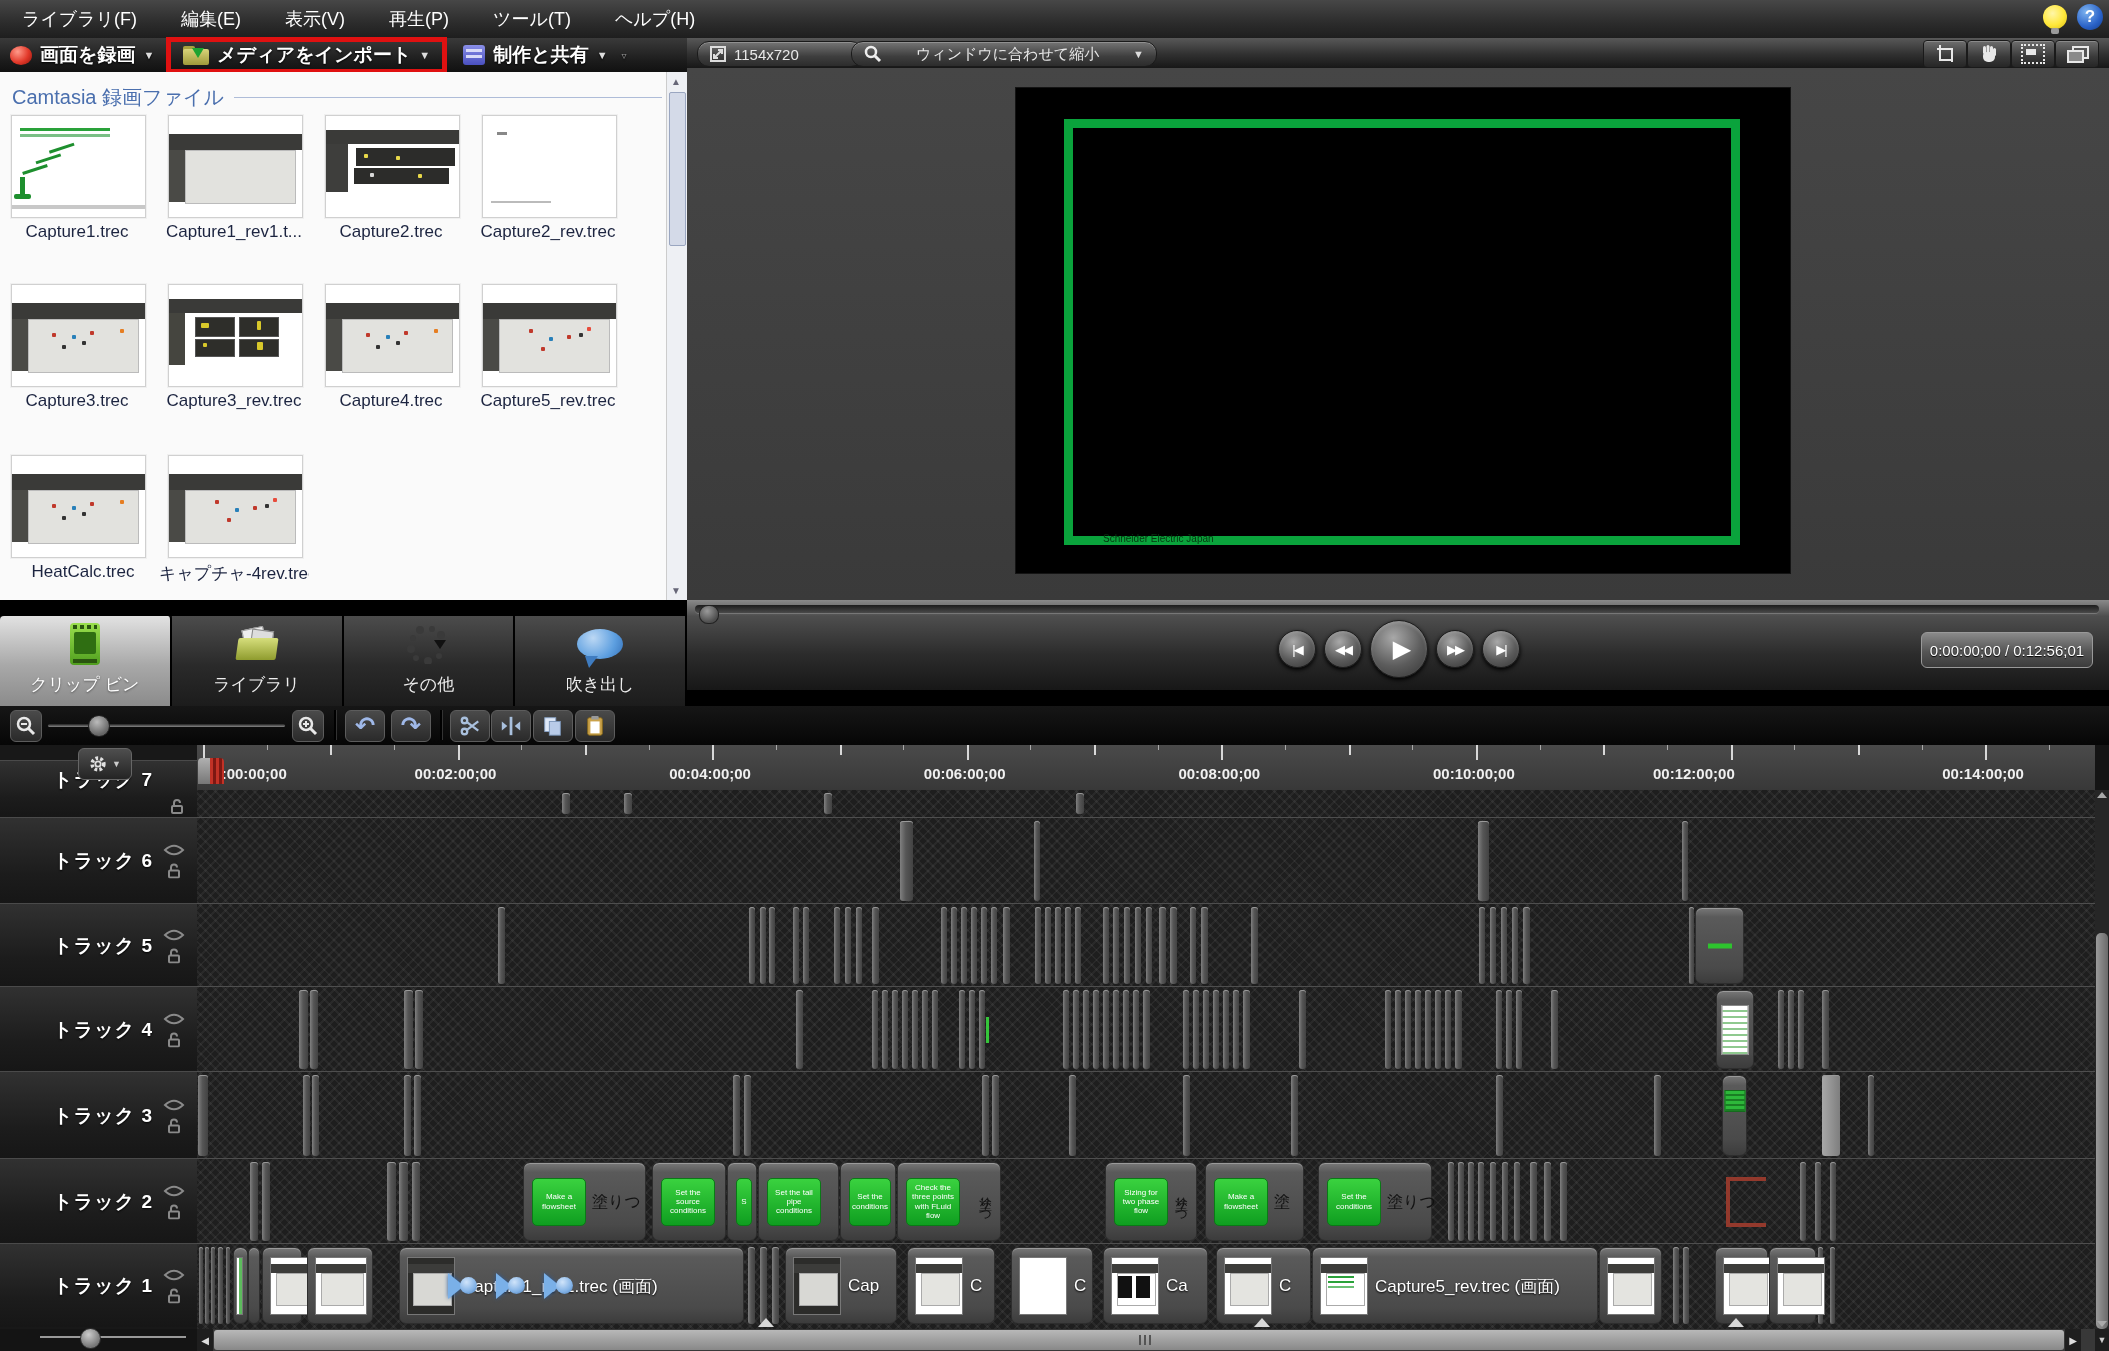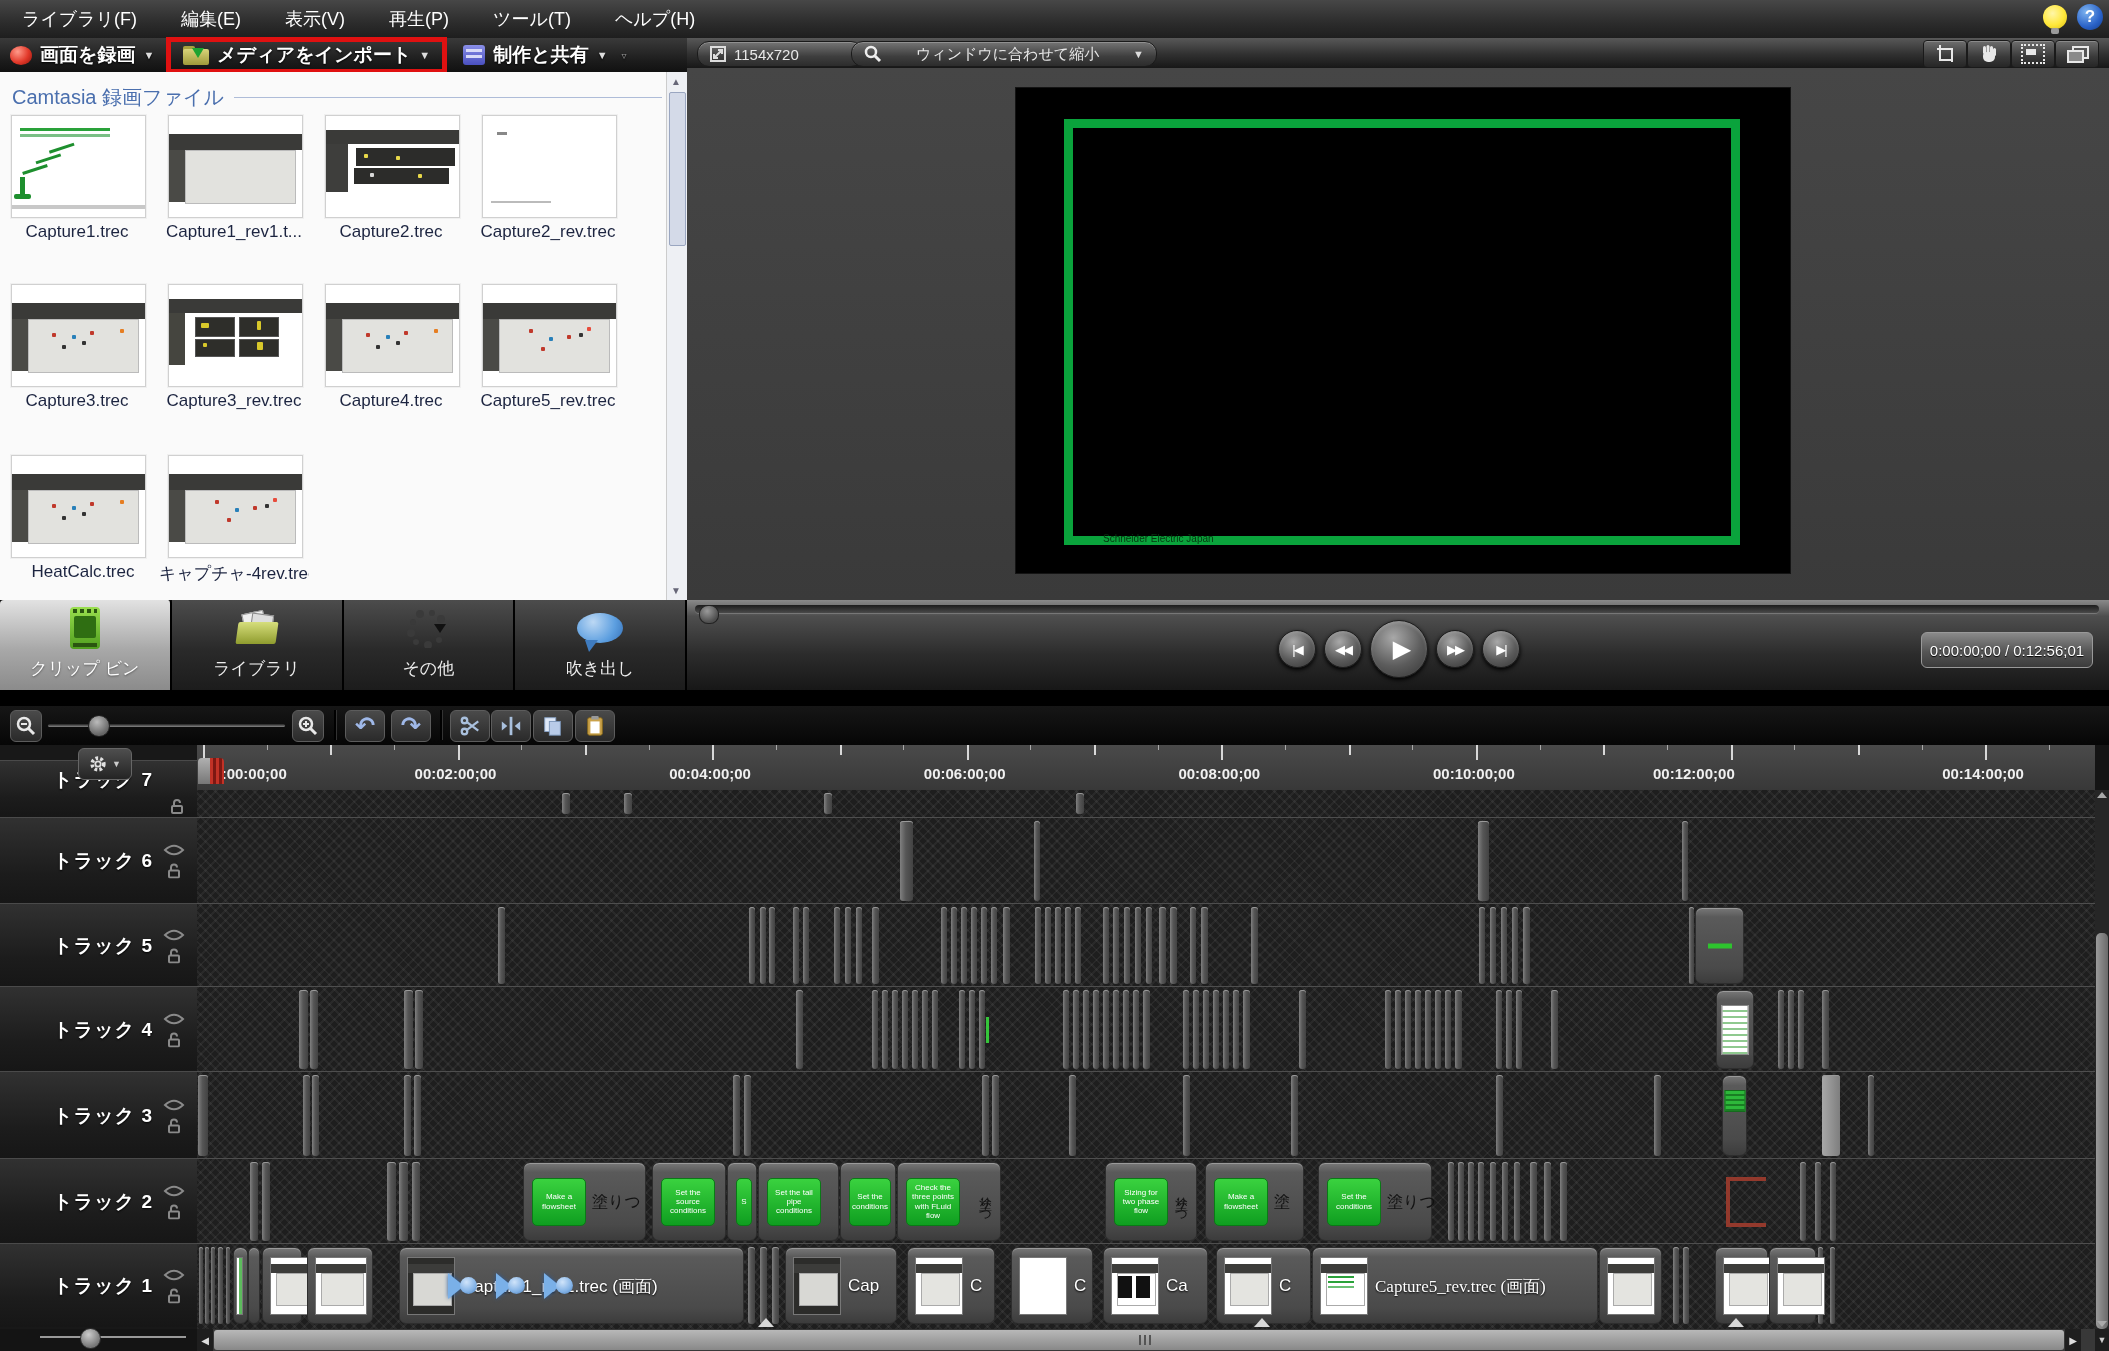--- a/index.html
+++ b/index.html
@@ -35,21 +35,21 @@
   #bin-title{color:#4a6fae;font-size:20px;white-space:nowrap;}
   #bin-rule{flex:1;height:1px;background:#aebcd8;margin-left:10px;}
   .thumb-box{position:absolute;width:133px;height:101px;background:#fff;border:1px solid #d0d0d0;box-shadow:0 0 0 1px #f0f0f0;overflow:hidden;}
   .file-label{position:absolute;width:150px;text-align:center;color:#1c2440;font-size:17px;white-space:nowrap;overflow:hidden;}
   
   .th-bar{position:absolute;left:0;top:18px;width:100%;height:16px;background:#3a3a38;}
   .th-side{position:absolute;left:0;top:34px;width:16px;height:52px;background:#4a4a46;}
   .th-body{position:absolute;left:16px;top:34px;right:6px;height:52px;background:#e2e2de;border:1px solid #bbb;}
   .dot{position:absolute;width:4px;height:4px;border-radius:1px;}
   
-  #tabbar{left:0;top:600px;width:687px;height:90px;background:#0c0c0c;display:flex;border-right:2px solid #000;}
+  #tabbar{left:0;top:616px;width:687px;height:90px;background:#0c0c0c;display:flex;border-right:2px solid #000;}
   .tab{flex:1;border-right:2px solid #000;background:linear-gradient(#4c4c4c,#2a2a2a 55%,#1c1c1c);
        display:flex;flex-direction:column;align-items:center;justify-content:flex-end;padding-bottom:10px;color:#eee;font-size:17px;gap:8px;}
   .tab.active{background:linear-gradient(#e2e2e2,#a8a8a8 55%,#8b8b8b);border-radius:4px 4px 0 0;color:#fff;text-shadow:0 1px 2px #555;}
   .tab-icon{height:42px;display:flex;align-items:center;justify-content:center;}
   .film-ic{width:30px;height:42px;background:linear-gradient(#9adf4e,#4f9e1e);border-radius:4px;position:relative;}
   .film-ic:before{content:"";position:absolute;left:4px;top:9px;right:4px;height:22px;background:#2f6e12;border-radius:2px;}
   .film-ic:after{content:"";position:absolute;left:3px;top:2px;right:3px;height:4px;
      background:repeating-linear-gradient(90deg,#2a5510 0 4px,transparent 4px 7px);box-shadow:0 34px 0 #2a5510;}
   .lib-ic{position:relative;width:40px;height:32px;}
   .lib-ic .b{position:absolute;left:0;bottom:0;width:40px;height:22px;background:linear-gradient(#d6de7c,#8f9c2e);border-radius:2px;transform:skewX(-8deg);}
@@ -907,21 +907,21 @@
               <div class="hb"></div>
               <div class="bd"></div>
             </div>
             <div class="clip-label" style="left: 62px; right: 4px;">C</div>
           </div>
           <div class="clip" style="left: 1115px; width: 284px;">
             <div class="mthumb green">
               <div class="hb"></div>
               <div class="bd"></div>
             </div>
-            <div class="clip-label" style="left: 62px; right: 4px; font-family: Liberation Serif, serif;">Capture5_rev.trec (画面)</div>
+            <div class="clip-label" style="left: 62px; right: 4px;">Capture5_rev.trec (画面)</div>
           </div>
           <div class="clip" style="left: 1402px; width: 61px;">
             <div class="mthumb">
               <div class="hb"></div>
               <div class="bd"></div>
             </div>
           </div>
           <div class="clip" style="left: 1518px; width: 51px;">
             <div class="mthumb">
               <div class="hb"></div>

